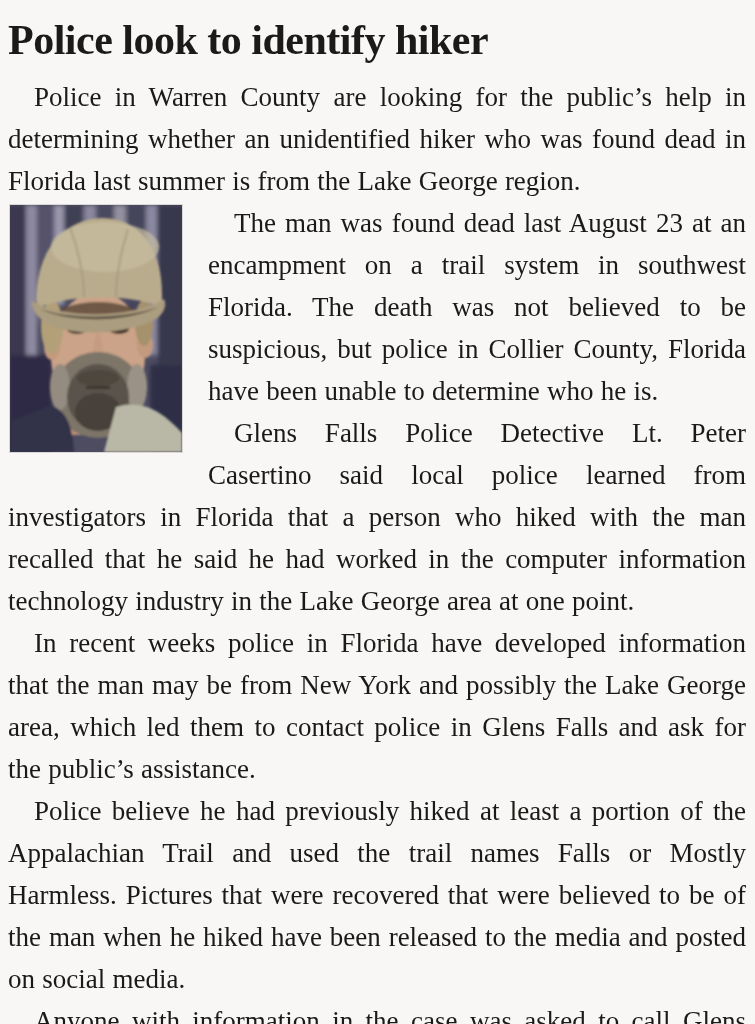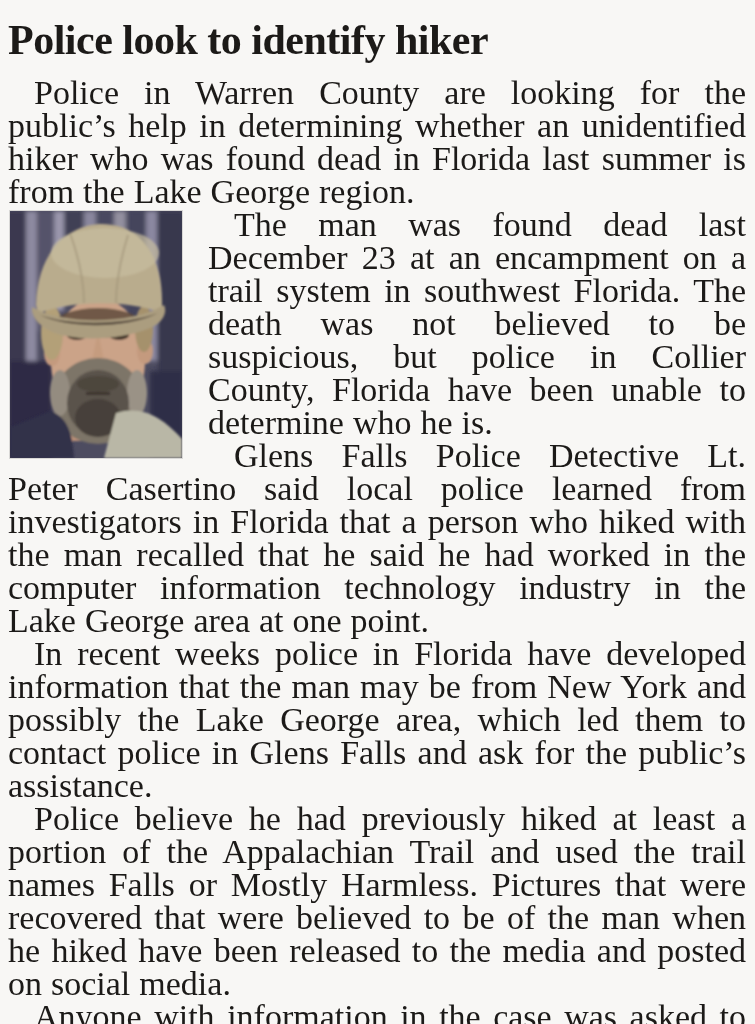--- a/index.html
+++ b/index.html
@@ -18,22 +18,22 @@
     padding: 12px 9px 0 8px;
   }
   .headline {
     font-size: 42px;
     font-weight: 700;
     letter-spacing: -0.5px;
     line-height: 48px;
     margin: 4px 0 12px 0;
   }
   .body-text p {
-    font-size: 34px;
-    line-height: 33px;
+    font-size: 27px;
+    line-height: 42px;
     margin: 0;
     text-align: justify;
     text-indent: 26px;
     word-spacing: 0.5px;
   }
   .photo {
     float: left;
     width: 172px;
     height: 247px;
     margin: 3px 26px 6px 2px;
@@ -118,21 +118,21 @@
 
           <path d="M22 96 C52 114 122 114 154 94 C158 102 152 112 140 117 C110 130 60 131 38 119 C27 113 21 104 22 96 Z" fill="#ab9d7f"></path>
           <path d="M30 104 C60 118 116 118 148 102 C118 114 58 115 30 104 Z" fill="#55483c"></path>
 
           <path d="M106 202 C132 194 152 206 172 228 L172 247 L94 247 Z" fill="#b9b7a6"></path>
           <path d="M0 216 L40 200 C56 206 62 218 64 247 L0 247 Z" fill="#31304a"></path>
         </g>
       </svg>
     </figure>
 
-    <p>The man was found dead last December 23 at an encampment on a trail system in southwest Florida. The death was not believed to be suspicious, but police in Collier County, Florida have been unable to determine who he is.</p>
+    <p>The man was found dead last August 23 at an encampment on a trail system in southwest Florida. The death was not believed to be suspicious, but police in Collier County, Florida have been unable to determine who he is.</p>
 
     <p>Glens Falls Police Detective Lt. Peter Casertino said local police learned from investigators in Florida that a person who hiked with the man recalled that he said he had worked in the computer information technology industry in the Lake George area at one point.</p>
 
     <p>In recent weeks police in Florida have developed information that the man may be from New York and possibly the Lake George area, which led them to contact police in Glens Falls and ask for the public’s assistance.</p>
 
     <p>Police believe he had previously hiked at least a portion of the Appalachian Trail and used the trail names Falls or Mostly Harmless. Pictures that were recovered that were believed to be of the man when he hiked have been released to the media and posted on social media.</p>
 
     <p>Anyone with information in the case was asked to call Glens Falls Police at 518-761-3840 or Collier County Sheriff’s Office at 239-744-4434.</p>
   </div>
 </div>

